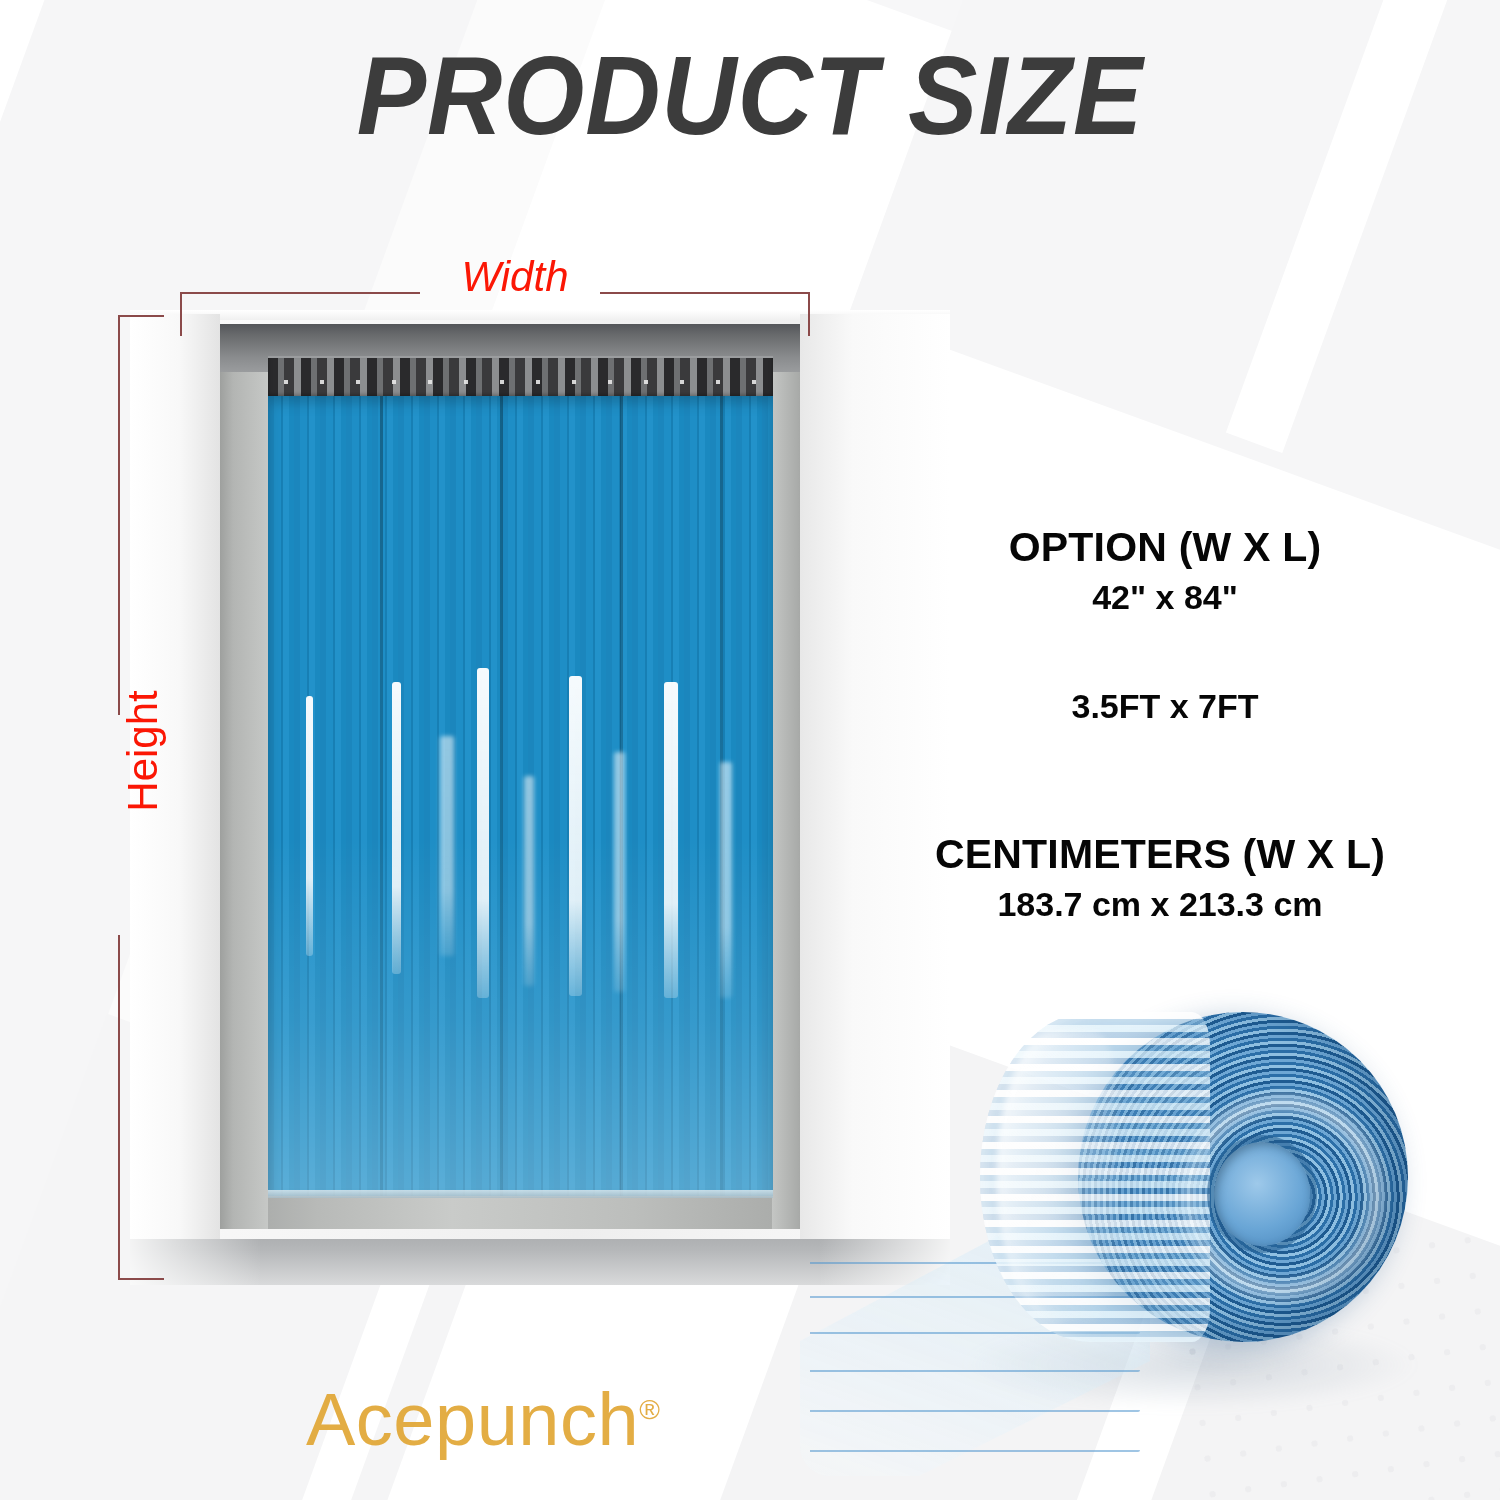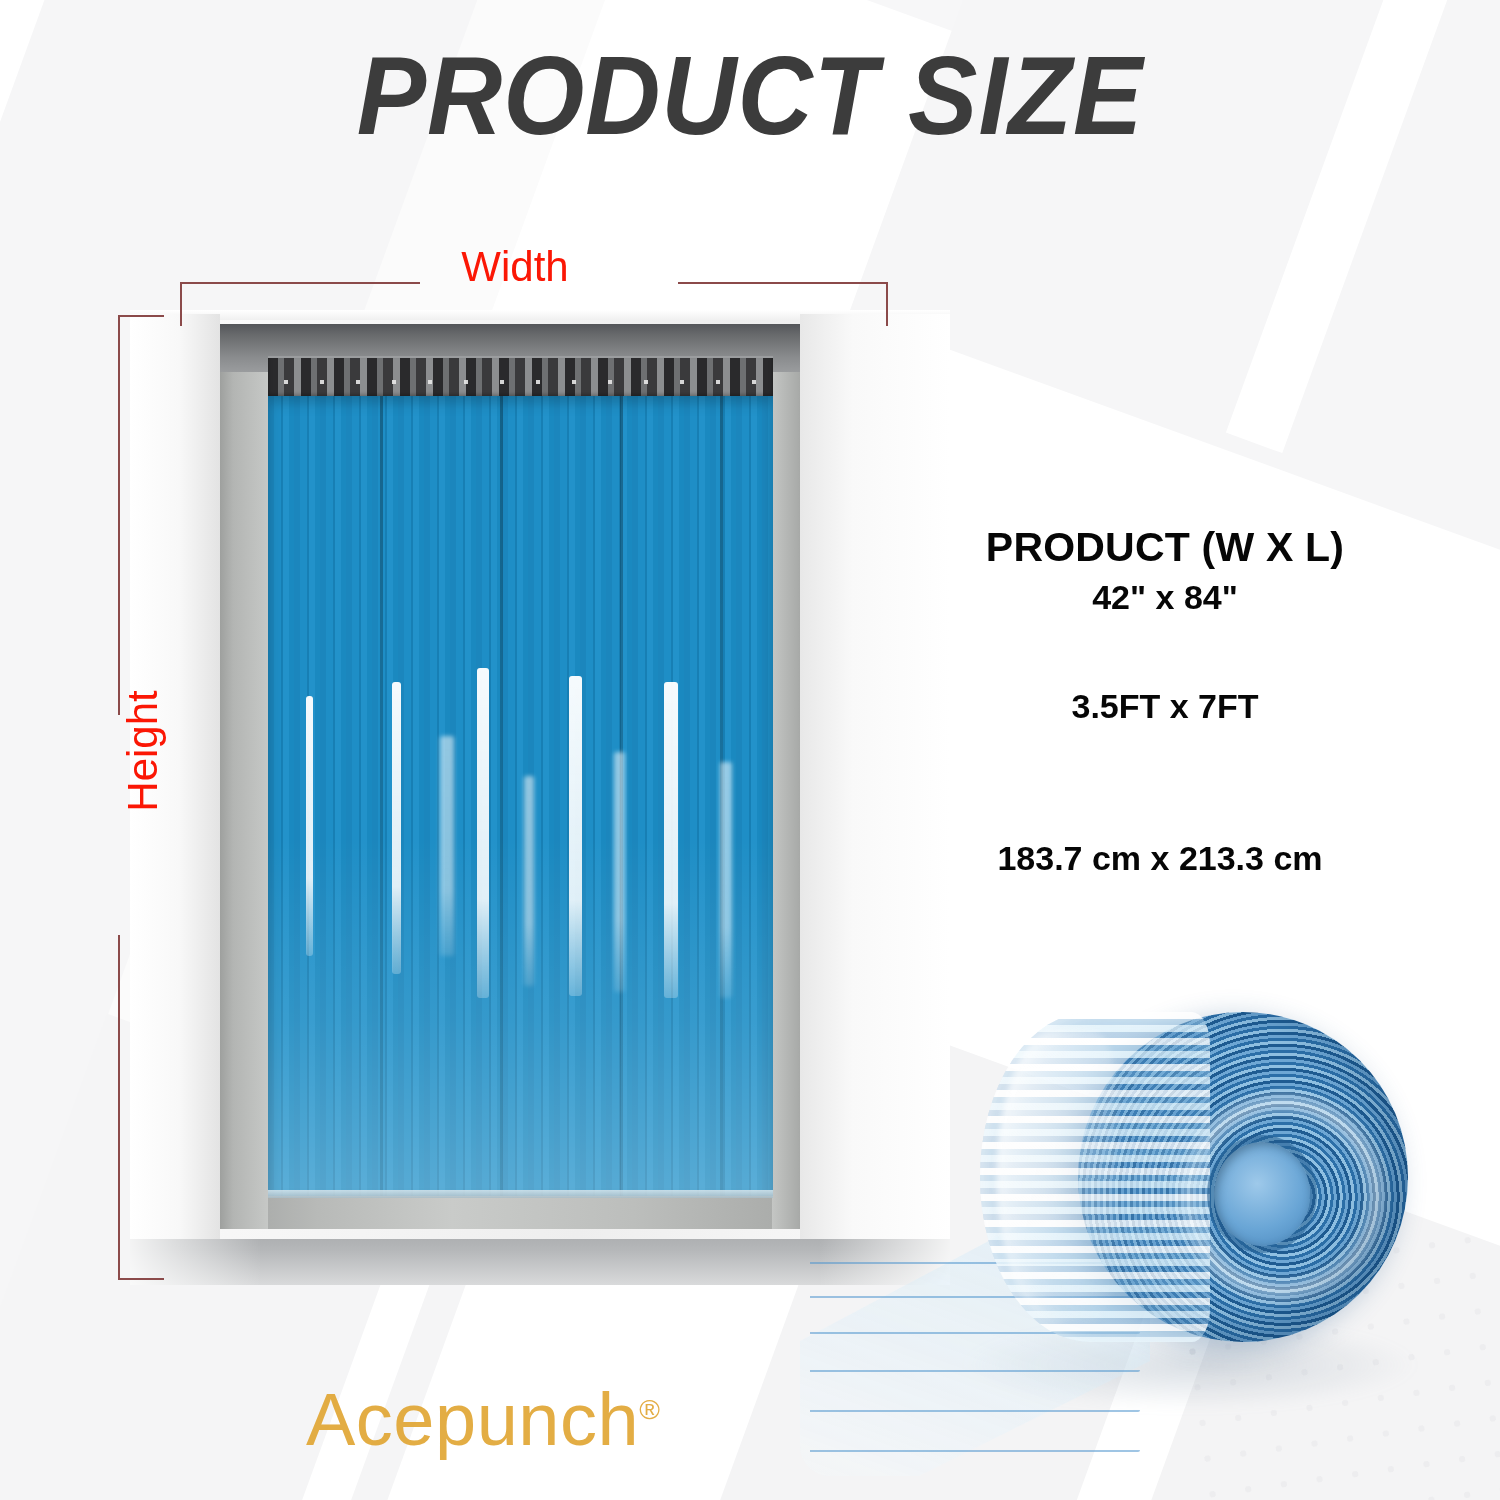--- a/index.html
+++ b/index.html
@@ -132,21 +132,21 @@
     background:linear-gradient(180deg, rgba(255,255,255,.96) 0%, rgba(255,255,255,.86) 70%, rgba(255,255,255,.25) 100%);
     filter:blur(.6px);
   }
   .streak.soft{ opacity:.55; filter:blur(2.2px); }
   
   #curtain-bottom{
     position:absolute; left:208px; top:890px; width:505px; height:8px;
     background:linear-gradient(180deg,#d9e6ec,#a9bdc7);
     opacity:.85;
   }
-  #width-bracket{ position:absolute; left:180px; top:282px; width:708px; height:44px; z-index:5; }
+  #width-bracket{ position:absolute; left:180px; top:292px; width:630px; height:44px; z-index:5;font-style:italic; }
   #width-bracket .h{ position:absolute; top:0; height:2px; background:#8b4a4a; }
   #width-bracket .hl{ left:0; width:240px; }
   #width-bracket .hr{ right:0; width:210px; }
   #width-bracket .capL{ position:absolute; left:0; top:0; width:2px; height:44px; background:#8b4a4a; }
   #width-bracket .capR{ position:absolute; right:0; top:0; width:2px; height:44px; background:#8b4a4a; }
   #width-label{
     position:absolute; left:255px; top:-36px; width:160px; text-align:center;
     color:#fb1705; font-size:42px; font-weight:normal; line-height:1;
     font-family:"Liberation Sans", sans-serif;
   }
@@ -338,29 +338,30 @@
   <div class="v vb"></div>
   <div class="capT"></div>
   <div class="capB"></div>
   <div id="height-label">Height</div>
 </div>
 
 <div id="right">
 
 
   <div class="spec" id="spec-in">
-    <div class="k">PRODUCT (W X L)</div>
+    <div class="k">OPTION (W X L)</div>
     <div class="v">42" x 84"</div>
   </div>
 
   <div class="spec" id="spec-ft">
     <div class="v">3.5FT x 7FT</div>
   </div>
 
   <div class="spec" id="spec-cm">
+    <div class="k">CENTIMETERS (W X L)</div>
     <div class="v">183.7 cm x 213.3 cm</div>
   </div>
 </div>
 
 <div id="roll">
   <div id="roll-shadow"></div>
   <div id="roll-tail-sheet"></div>
   <div id="roll-tail">
     <div class="tailline" style="top:24px;"></div>
     <div class="tailline" style="top:58px;"></div>

